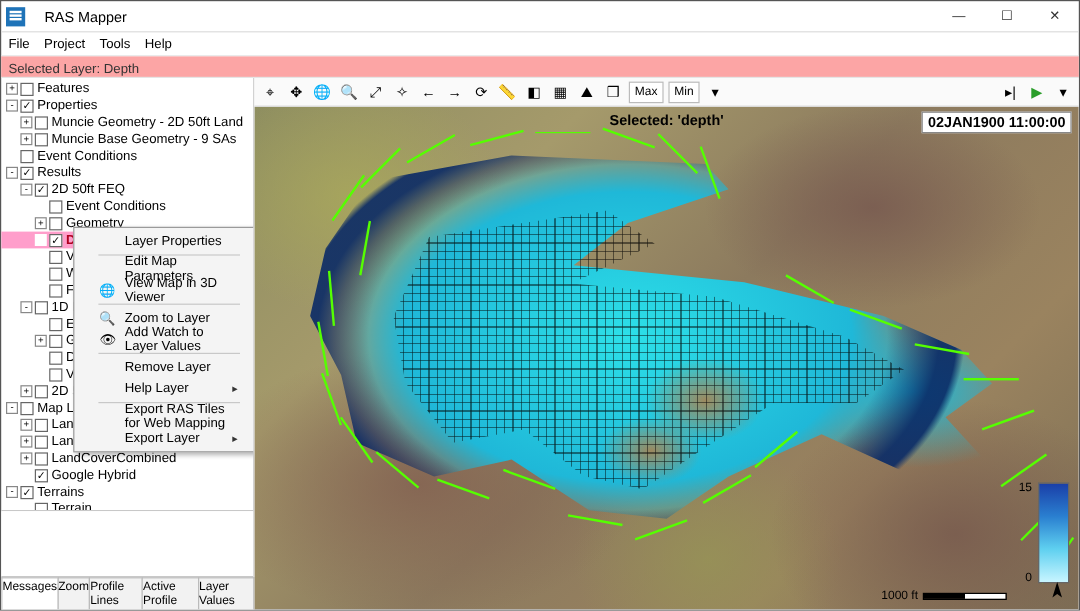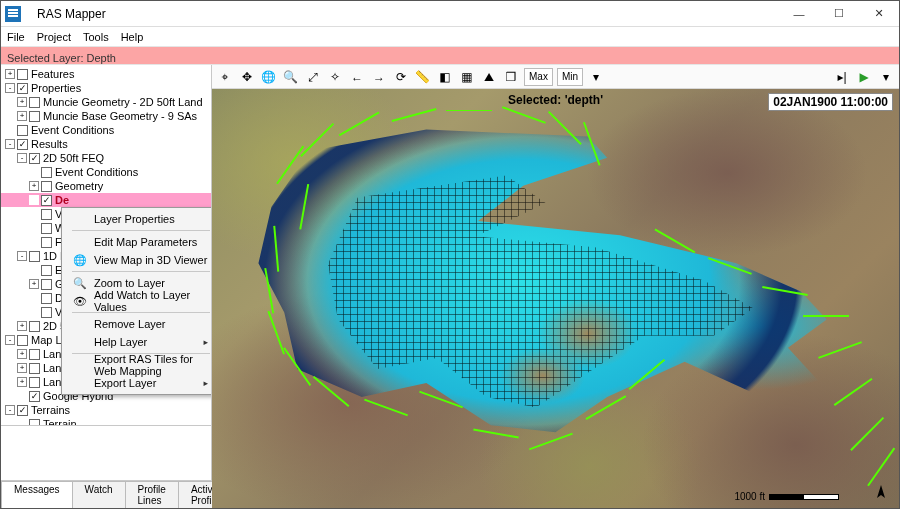--- a/index.html
+++ b/index.html
@@ -23,21 +23,21 @@
   .tog.empty { border:none; width:10px; }
   .cb { width:11px; height:11px; border:1px solid #666; display:inline-flex; align-items:center; justify-content:center; margin-right:3px; background:#fff; font-size:9px; }
   .cb.checked::after { content:"✓"; color:#000; }
   .nlabel { font-size:11px; }
   .nlabel.bold { font-weight:normal; }
   .node.hl { background:#ff9ecb; }
   .node.hl .nlabel { color:#b00020; font-weight:bold; }
   .sidebar-bottom { border-top:1px solid #c8c8c8; }
   .blankbox { height:55px; border-bottom:1px solid #c8c8c8; background:#fff; }
   .tabs { display:flex; background:#f2f2f2; }
-  .tab { padding:2px 12px; border:1px solid #bbb; border-bottom:none; margin-right:-1px; background:#f2f2f2; font-size:10px; cursor:pointer; }
+  .tab { padding:2px 0; border:1px solid #bbb; border-bottom:none; margin-right:-1px; background:#f2f2f2; font-size:10px; cursor:pointer; }
   .tab.active { background:#fff; }
   .mainarea { flex:1; display:flex; flex-direction:column; position:relative; }
   .toolbar { height:24px; display:flex; align-items:center; gap:4px; padding:0 4px; border-bottom:1px solid #d8d8d8; background:#fafafa; }
   .tbtn { width:18px; height:18px; display:flex; align-items:center; justify-content:center; border:1px solid transparent; font-size:12px; cursor:pointer; }
   .tbtn.text { width:auto; padding:0 4px; font-size:10px; border:1px solid #bbb; background:#fff; }
   .toolbar .spacer { flex:1; }
   .play { color:#2a9d2a; }
   .canvas { flex:1; position:relative; overflow:hidden; }
   .terrain { position:absolute; inset:0;
     background:
@@ -71,21 +71,21 @@
   }
   .xsec { position:absolute; background:#55ff00; transform-origin:center; }
   .overlay-top { position:absolute; left:50%; top:4px; transform:translateX(-50%); background:rgba(255,255,255,0.0); font-weight:bold; font-size:12px; }
   .overlay-time { position:absolute; right:6px; top:4px; background:#fff; border:1px solid #888; padding:1px 4px; font-size:12px; font-weight:bold; }
   .legend { position:absolute; right:8px; bottom:22px; width:26px; height:84px; background:linear-gradient(to bottom,#1a3fa8,#2a7fd0,#5fd0f0,#c8f5ff); border:1px solid #666; }
   .legend .lmax { position:absolute; right:30px; top:-2px; font-size:10px; }
   .legend .lmin { position:absolute; right:30px; bottom:-2px; font-size:10px; }
   .scalebar { position:absolute; right:60px; bottom:6px; display:flex; align-items:center; gap:4px; font-size:10px; }
   .scalebar .bar { width:70px; height:6px; border:1px solid #000; background:linear-gradient(to right,#000 0 50%, #fff 50% 100%); }
   .north { position:absolute; right:8px; bottom:4px; width:20px; height:20px; }
-  .ctxmenu { position:absolute; left:60px; top:142px; width:160px; background:#f4f4f4; border:1px solid #9a9a9a; box-shadow:2px 2px 4px rgba(0,0,0,0.3); z-index:50; padding:2px 6px; }
+  .ctxmenu { position:absolute; left:60px; top:124px; width:160px; background:#f4f4f4; border:1px solid #9a9a9a; box-shadow:2px 2px 4px rgba(0,0,0,0.3); z-index:50; padding:2px 16px; }
   .ctxmenu .row { display:flex; align-items:center; height:18px; padding:0 6px 0 4px; gap:6px; cursor:default; }
   .ctxmenu .ico { width:16px; height:16px; display:flex; align-items:center; justify-content:center; font-size:11px; }
   .ctxmenu .lbl { flex:1; font-size:11px; }
   .ctxmenu .arrow { font-size:9px; color:#333; }
   .ctxmenu hr { margin:2px 4px; border:none; border-top:1px solid #c8c8c8; }
 </style>
 </head>
 <body>
 
 <div class="window">
@@ -313,21 +313,21 @@
               <span class="ico"></span>
               <span class="lbl">Export Layer</span>
               <span class="arrow">▸</span>
             </div>
           </div>
       </div>
       <div class="sidebar-bottom">
         <div class="blankbox"></div>
         <div class="tabs" id="bottomtabs">
             <div class="tab active">Messages</div>
-            <div class="tab">Watch</div>
+            <div class="tab">Zoom</div>
             <div class="tab">Profile Lines</div>
             <div class="tab">Active Profile</div>
             <div class="tab">Layer Values</div>
           </div>
       </div>
     </div>
 
     <div class="mainarea">
       <div class="toolbar" id="toolbar">
           <div class="tbtn">⌖</div>
@@ -382,20 +382,24 @@
             <div class="xsec" style="left: 92%; top: 82%; width: 46px; height: 1.5px; transform: rotate(-45deg);"></div>
             <div class="xsec" style="left: 94%; top: 90%; width: 46px; height: 1.5px; transform: rotate(-55deg);"></div>
             <div class="xsec" style="left: 60%; top: 68%; width: 46px; height: 1.5px; transform: rotate(140deg);"></div>
             <div class="xsec" style="left: 54%; top: 76%; width: 46px; height: 1.5px; transform: rotate(150deg);"></div>
             <div class="xsec" style="left: 46%; top: 84%; width: 46px; height: 1.5px; transform: rotate(160deg);"></div>
             <div class="xsec" style="left: 38%; top: 82%; width: 46px; height: 1.5px; transform: rotate(190deg);"></div>
             <div class="xsec" style="left: 30%; top: 74%; width: 46px; height: 1.5px; transform: rotate(200deg);"></div>
           </div>
         <div class="overlay-top">Selected: 'depth'</div>
         <div class="overlay-time">02JAN1900  11:00:00</div>
+        <div class="legend">
+          <span class="lmax">15</span>
+          <span class="lmin">0</span>
+        </div>
         <div class="scalebar">
           <span>1000 ft</span>
           <div class="bar"></div>
         </div>
         <svg class="north" viewBox="0 0 20 20">
           <polygon points="10,1 14,14 10,11 6,14" fill="#000"></polygon>
         </svg>
       </div>
     </div>
   </div>

